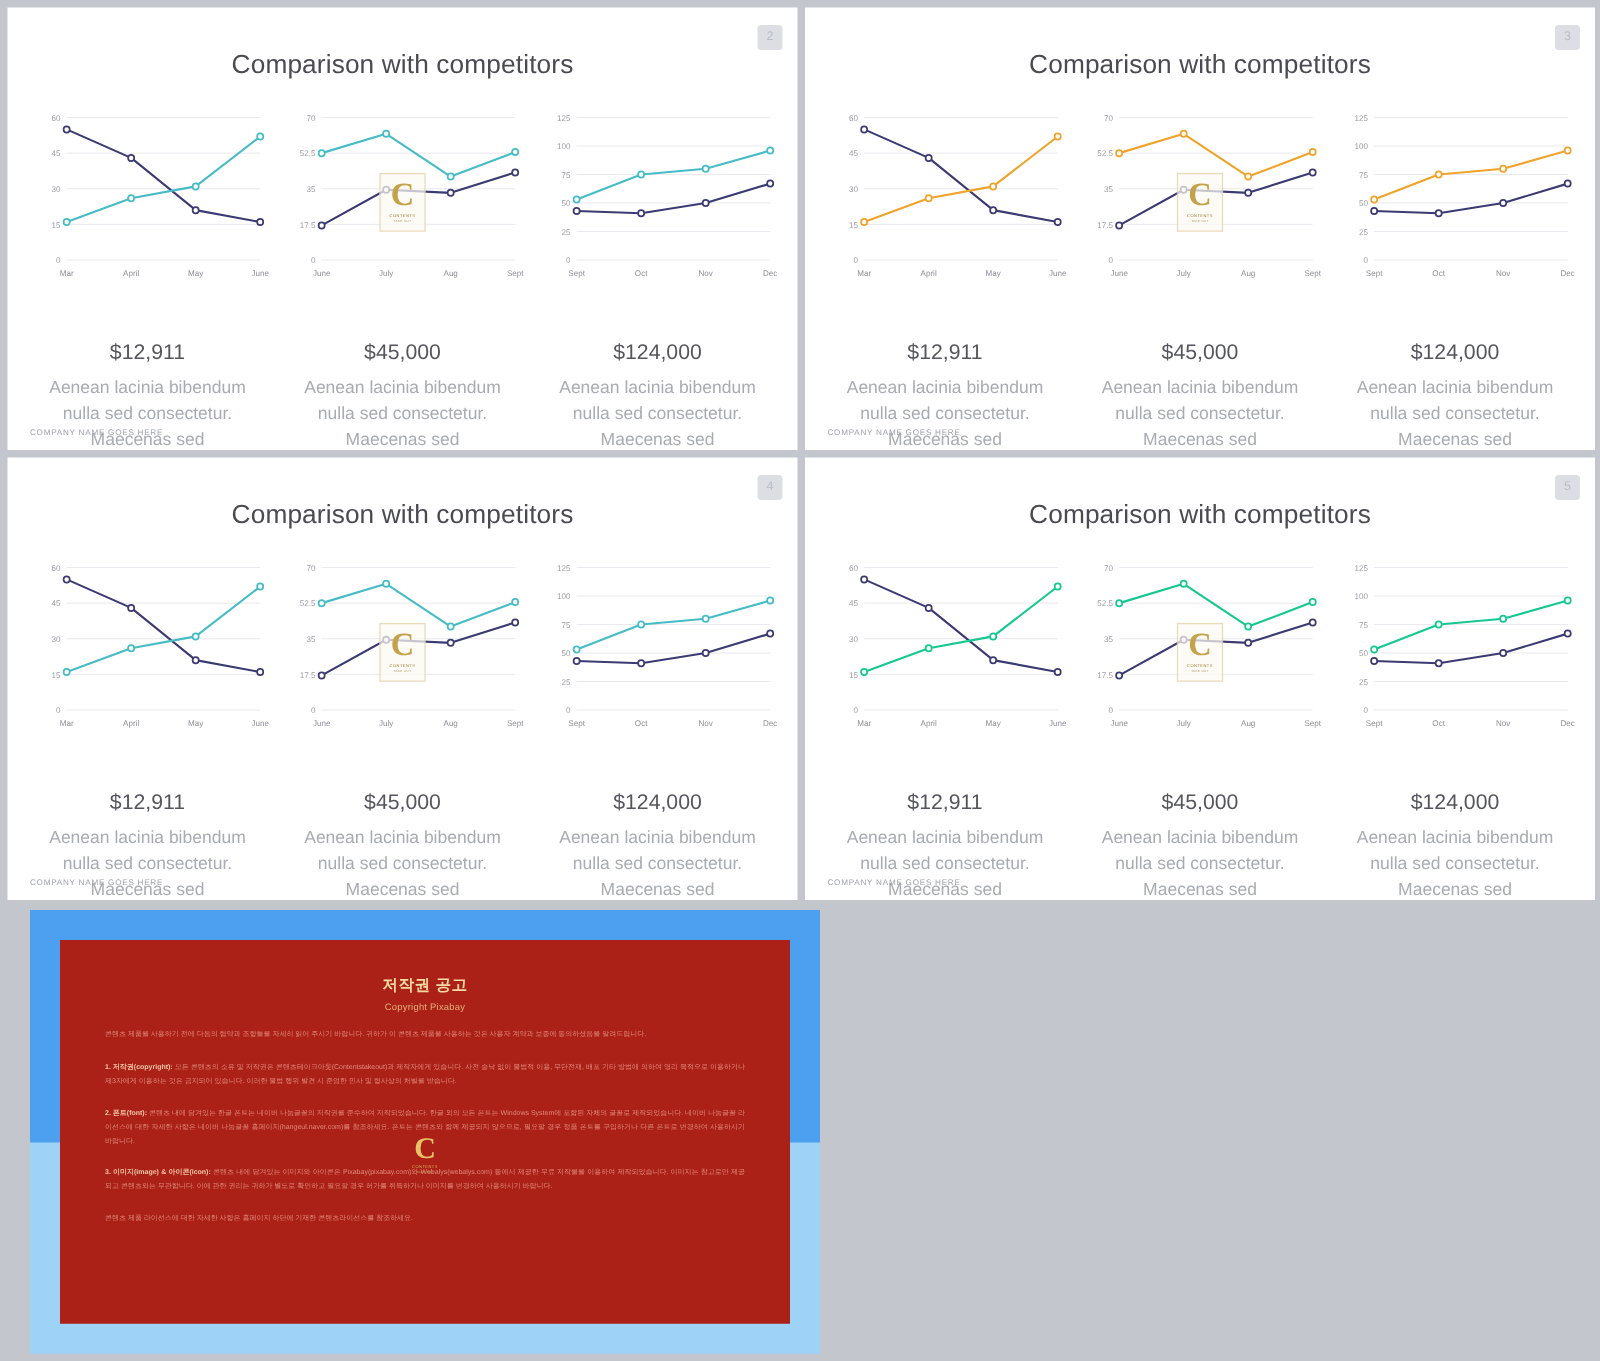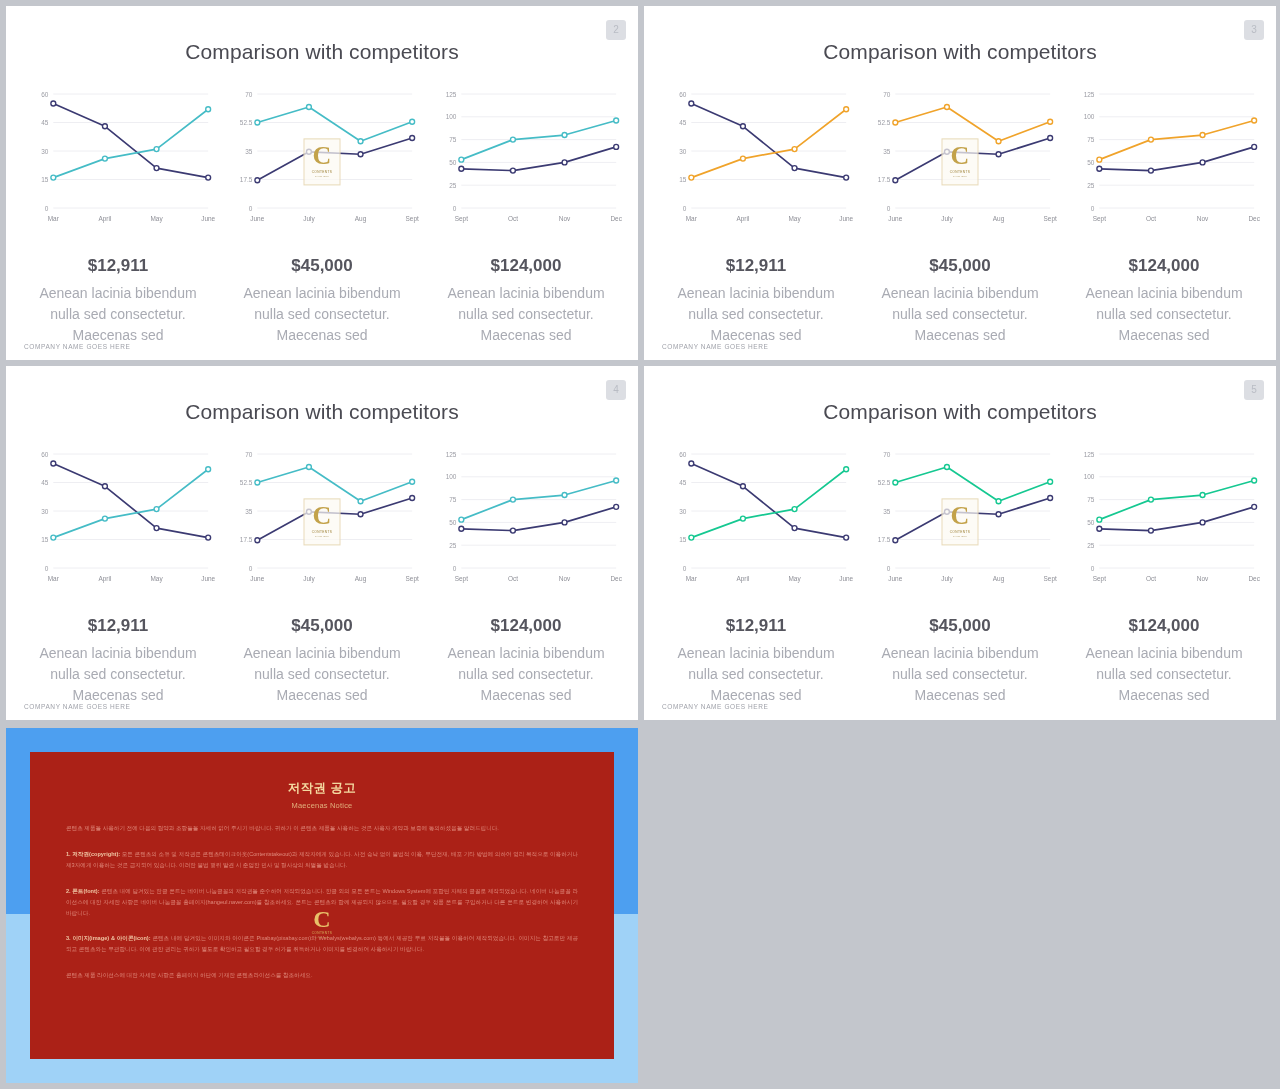--- a/index.html
+++ b/index.html
@@ -64,22 +64,22 @@
     position: relative;
     height: 152px;
     width: 100%;
   }
   .chart-wrap svg { display: block; width: 100%; height: 100%; }
 
   .chart-value {
     text-align: center;
     font-size: 17px;
     color: #55555e;
-    margin-top: 20px;
-    font-weight: 700;
+    margin-top: 36px;
+    font-weight: 400;
   }
   .chart-desc {
     text-align: center;
     font-size: 14px;
     color: #a9abb3;
     line-height: 1.5;
     margin-top: 7px;
     padding: 0 16px;
   }
 
@@ -111,21 +111,21 @@
     font-weight: 700;
     color: #c3a24a;
     line-height: 0.85;
   }
   .wm-t1 { font-size: 3.2px; color: #9a7c2e; letter-spacing: 0.4px; margin-top: 2px;}
   .wm-t2 { font-size: 2.4px; color: #b09a62; letter-spacing: 0.3px; margin-top: 1px;}
 
   
   .notice-outer {
     position: absolute;
-    left: 6px; top: 728px;
+    left: 24px; top: 728px;
     width: 632px; height: 355px;
     background: #9fd2f7;
   }
   .notice-blue-top {
     position: absolute;
     left: 0; top: 0; width: 100%; height: 186px;
     background: #4d9ff0;
   }
   .notice-red {
     position: absolute;
@@ -613,21 +613,21 @@
           <div class="chart-desc">Aenean lacinia bibendum nulla sed consectetur. Maecenas sed</div>
         </div>
       </div>
       <div class="company-name">COMPANY NAME GOES HERE</div>
     </div>
 
   <div class="notice-outer">
     <div class="notice-blue-top"></div>
     <div class="notice-red">
       <div class="notice-h1">저작권 공고</div>
-      <div class="notice-h2">Maecenas Notice</div>
+      <div class="notice-h2">Copyright Pixabay</div>
       <div class="notice-p">콘텐츠 제품을 사용하기 전에 다음의 협약과 조항들을 자세히 읽어 주시기 바랍니다. 귀하가 이 콘텐츠 제품을 사용하는 것은 사용자 계약과 보증에 동의하셨음을 알려드립니다.</div>
       <div class="notice-p gap">
         <b>1. 저작권(copyright):</b>
         <span>모든 콘텐츠의 소유 및 저작권은 콘텐츠테이크아웃(Contentstakeout)과 제작자에게 있습니다. 사전 승낙 없이 불법적 이용, 무단전재, 배포 기타 방법에 의하여 영리 목적으로 이용하거나 제3자에게 이용하는 것은 금지되어 있습니다. 이러한 불법 행위 발견 시 준엄한 민사 및 형사상의 처벌을 받습니다.</span>
       </div>
       <div class="notice-p gap">
         <b>2. 폰트(font):</b>
         <span>콘텐츠 내에 담겨있는 한글 폰트는 네이버 나눔글꼴의 저작권을 준수하여 저작되었습니다. 한글 외의 모든 폰트는 Windows System에 포함된 자체의 글꼴로 제작되었습니다. 네이버 나눔글꼴 라이선스에 대한 자세한 사항은 네이버 나눔글꼴 홈페이지(hangeul.naver.com)를 참조하세요. 폰트는 콘텐츠와 함께 제공되지 않으므로, 필요할 경우 정품 폰트를 구입하거나 다른 폰트로 변경하여 사용하시기 바랍니다.</span>
       </div>
       <div class="notice-p gap">

